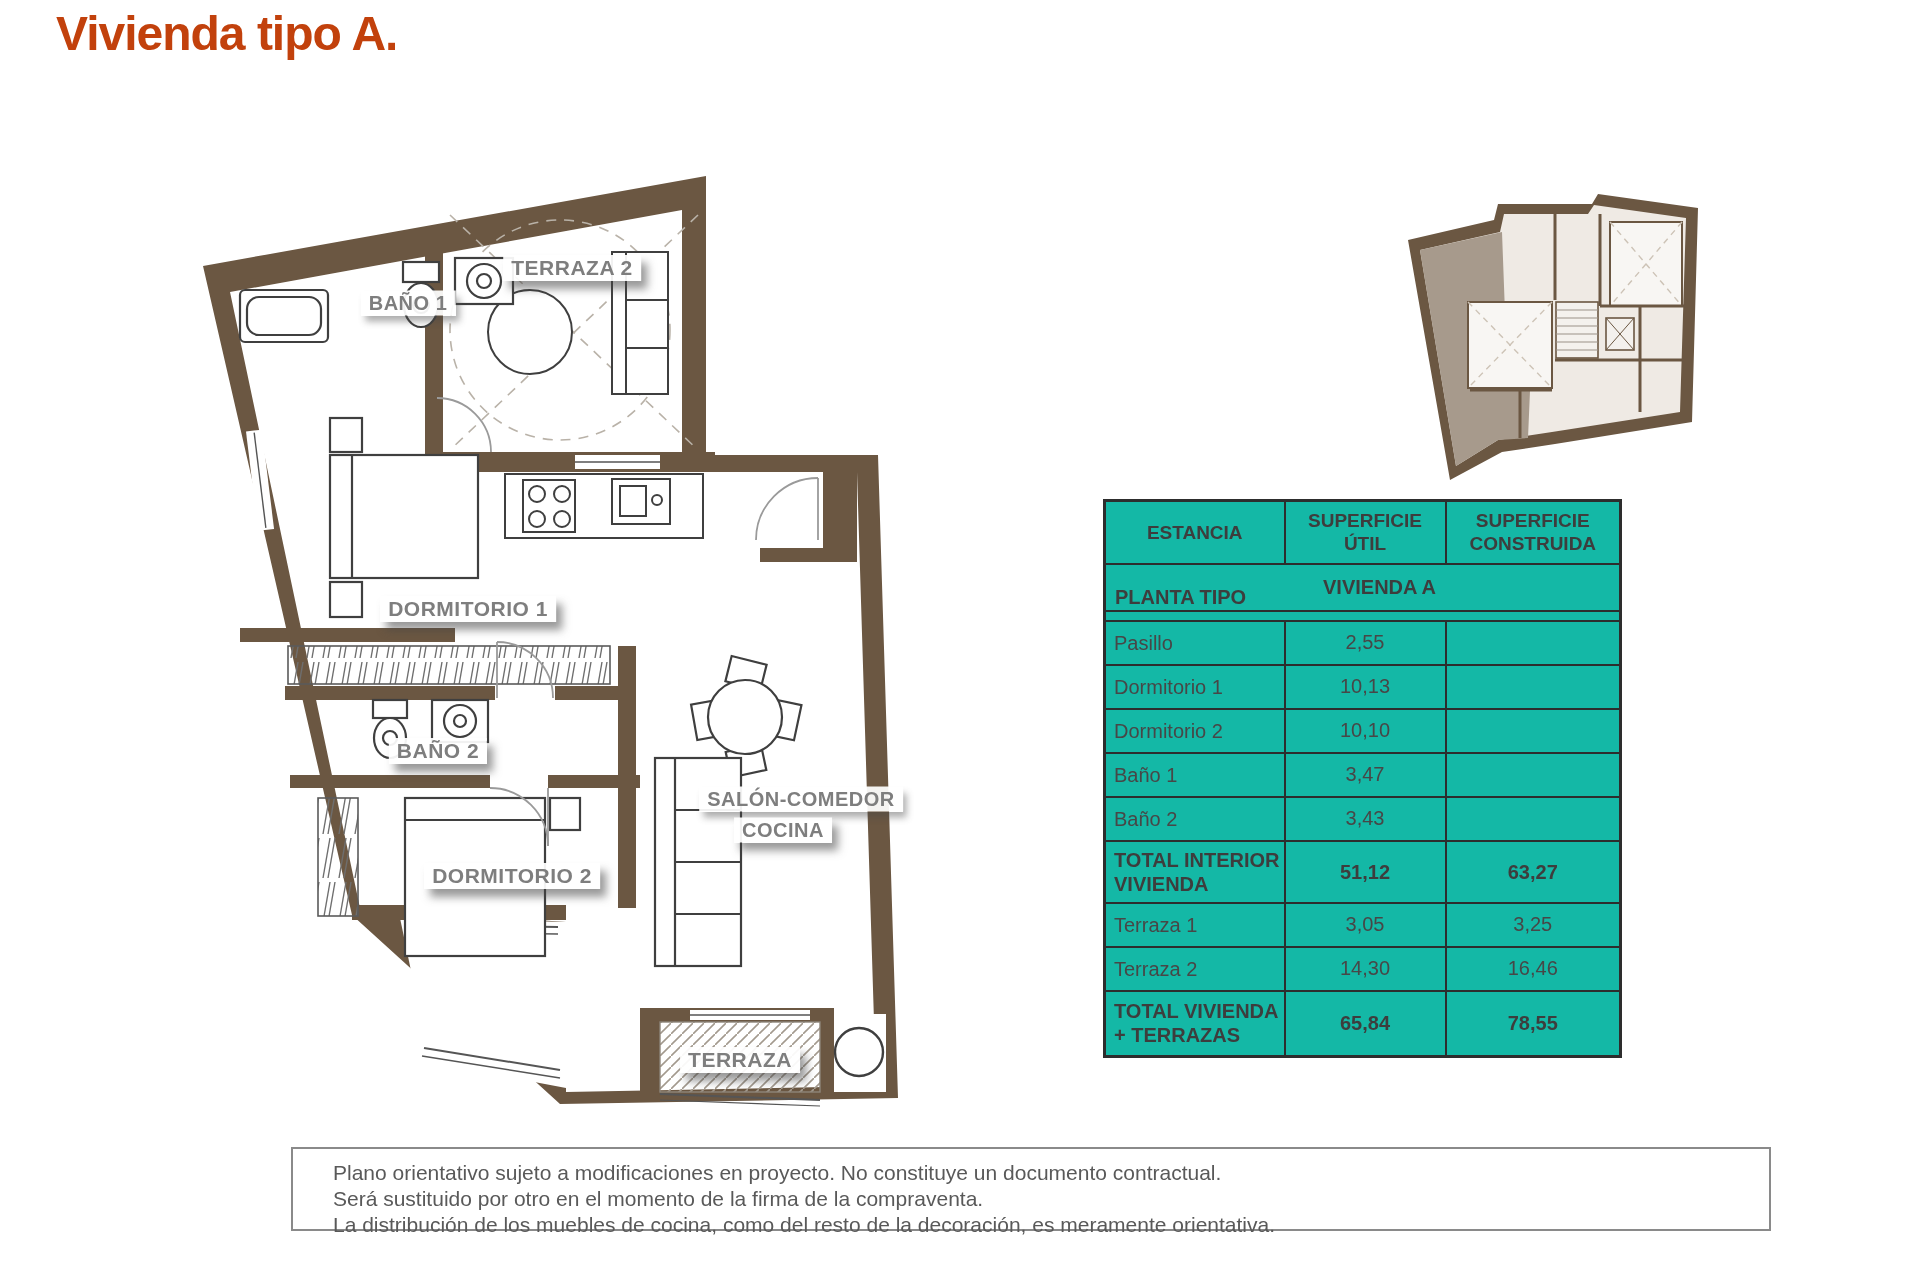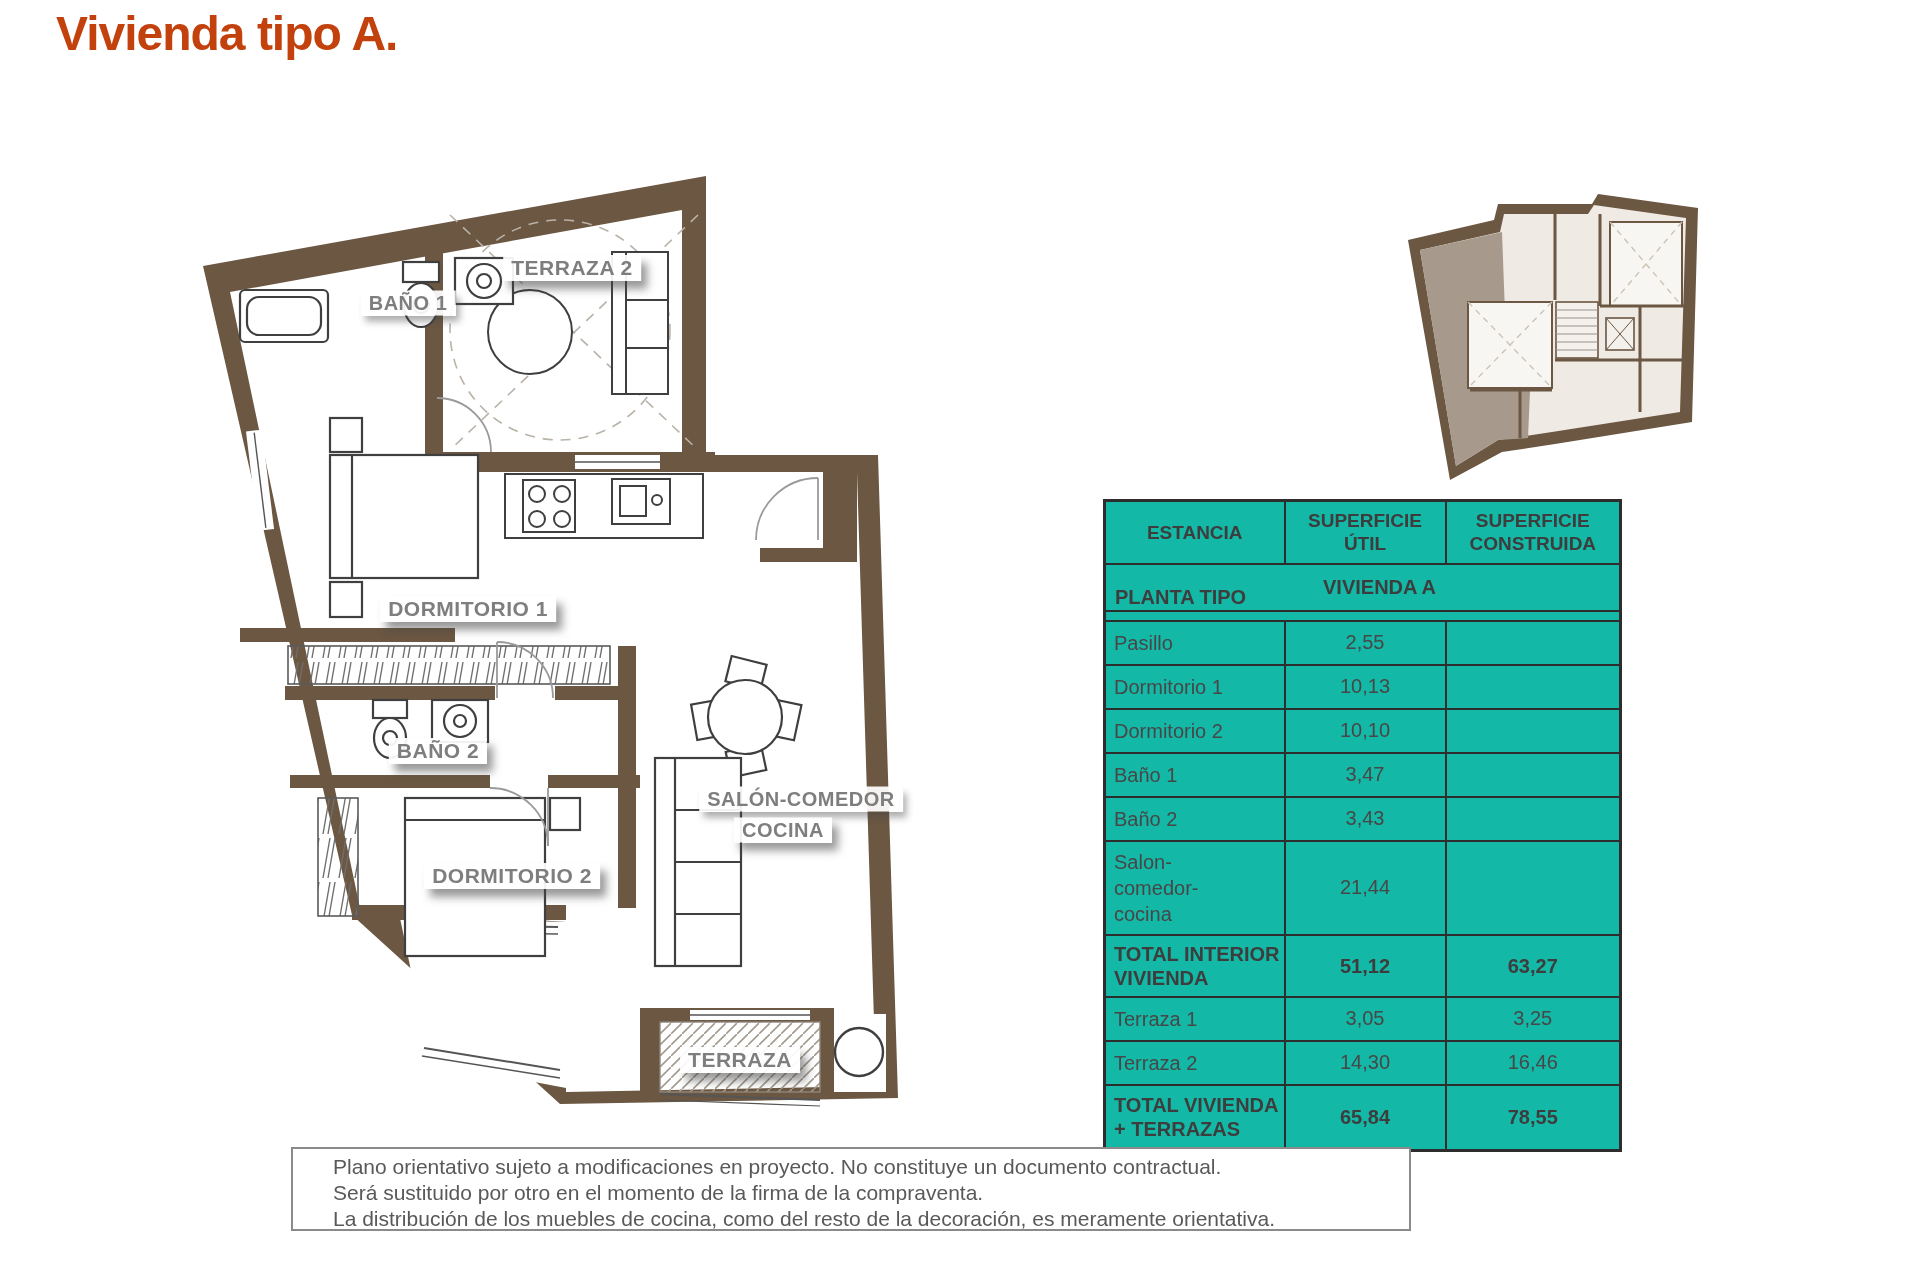--- a/index.html
+++ b/index.html
@@ -43,23 +43,23 @@
   tr.spacer td{border-left:none;border-right:none;padding:0;}
   tr.r-normal{height:44px;}
   tr.r-tall{height:94px;}
   tr.r-bold1{height:62px;}
   tr.r-bold2{height:66px;}
   .c-est{text-align:left;padding-left:8px;white-space:pre-line;line-height:26px;}
   .c-util,.c-con{text-align:center;}
   tr.bold-row td{font-weight:bold;color:#3d3d3d;line-height:24px;}
   
   .disclaimer{
-    position:absolute;left:291px;top:1147px;width:1120px;height:84px;
+    position:absolute;left:291px;top:1147px;width:1480px;height:84px;
     border:2px solid #8a8a8a;background:#fff;
-    padding:5px 0 0 40px;box-sizing:border-box;
+    padding:11px 0 0 40px;box-sizing:border-box;
     font-size:21px;line-height:26px;color:#595959;
   }
 </style>
 </head>
 <body>
 
 <div class="page-title">Vivienda tipo A.</div>
 
 <svg class="plan-svg" width="1920" height="1280" viewBox="0 0 1920 1280">
   <defs>
@@ -295,27 +295,20 @@
       <tr class="r-normal">
     <td class="c-est">Baño 1</td>
     <td class="c-util">3,47</td>
     <td class="c-con"></td>
   </tr>
       <tr class="r-normal">
     <td class="c-est">Baño 2</td>
     <td class="c-util">3,43</td>
     <td class="c-con"></td>
   </tr>
-      <tr class="r-tall">
-    <td class="c-est">Salon-
-comedor-
-cocina</td>
-    <td class="c-util">21,44</td>
-    <td class="c-con"></td>
-  </tr>
       <tr class="bold-row r-bold1">
     <td class="c-est">TOTAL INTERIOR
 VIVIENDA</td>
     <td class="c-util">51,12</td>
     <td class="c-con">63,27</td>
   </tr>
       <tr class="r-normal">
     <td class="c-est">Terraza 1</td>
     <td class="c-util">3,05</td>
     <td class="c-con">3,25</td>

